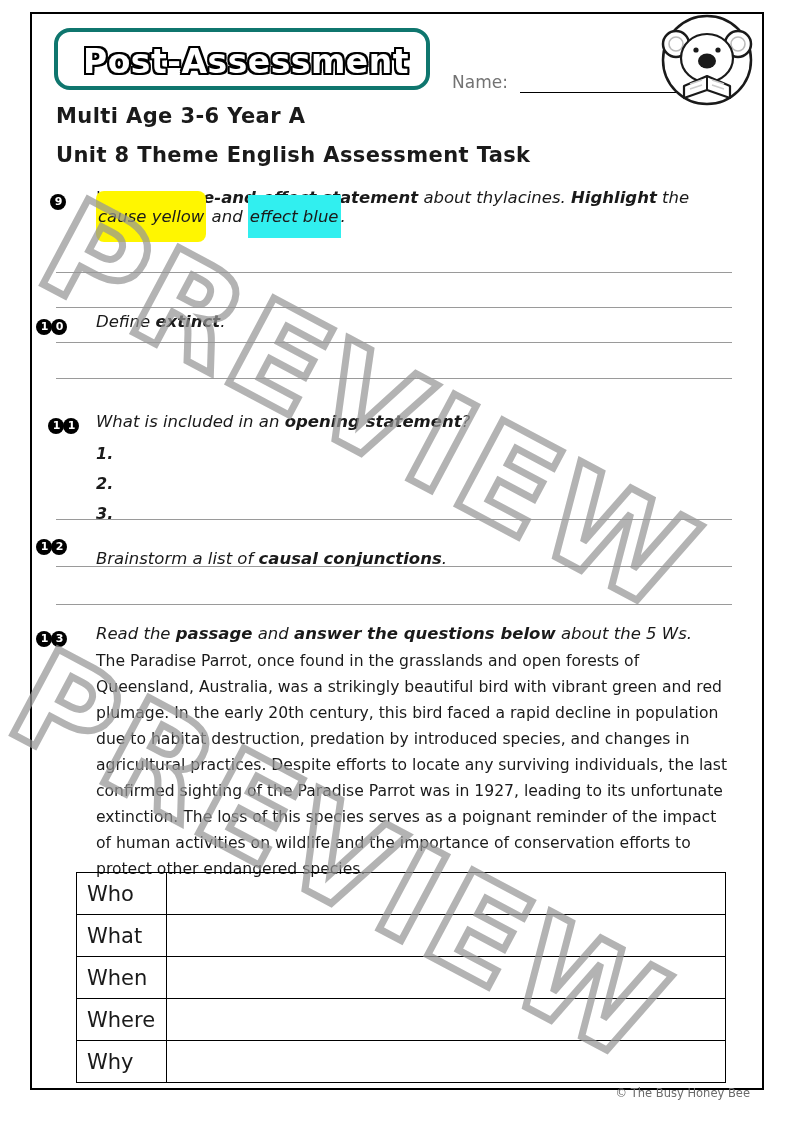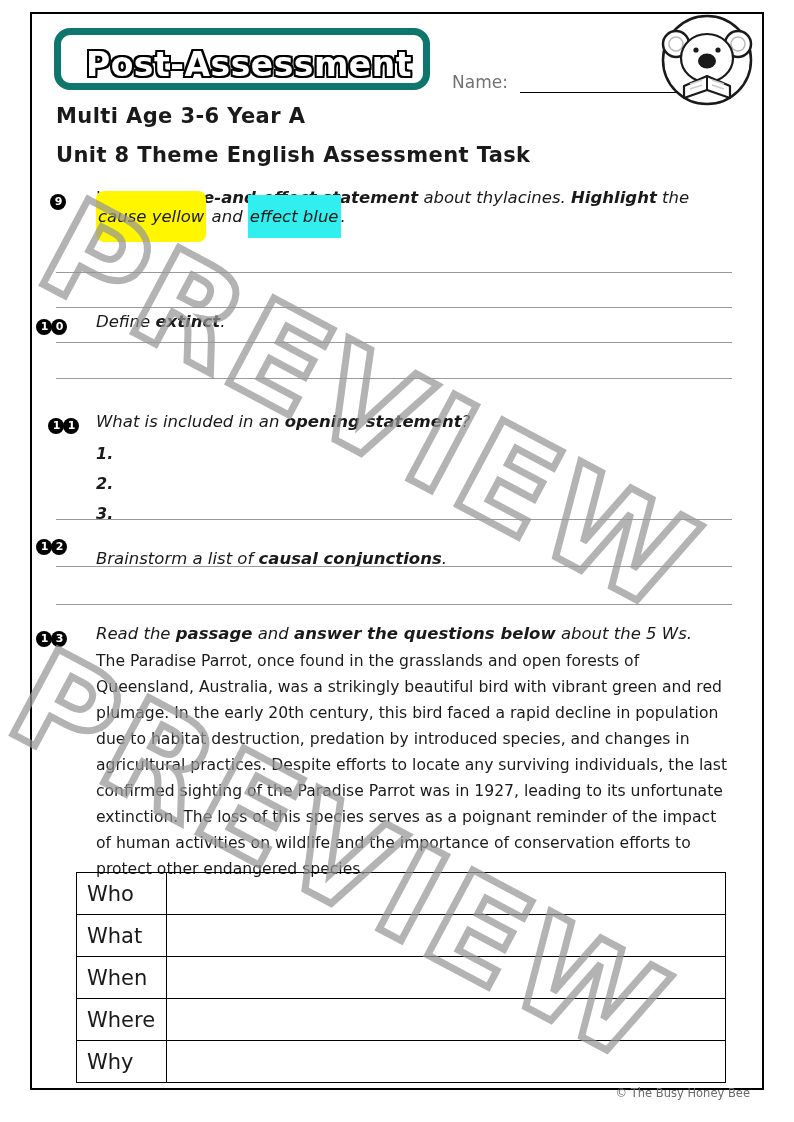--- a/index.html
+++ b/index.html
@@ -28,21 +28,21 @@
     box-sizing: border-box;
   }
 
   
   .title-badge {
     position: absolute;
     left: 54px;
     top: 28px;
     width: 376px;
     height: 62px;
-    border: 7px solid #0f766e;
+    border: 4px solid #0f766e;
     border-radius: 16px;
     box-sizing: border-box;
     background: #fff;
   }
   .title-text {
     position: absolute;
     left: 0;
     top: 0;
     width: 376px;
     height: 62px;

